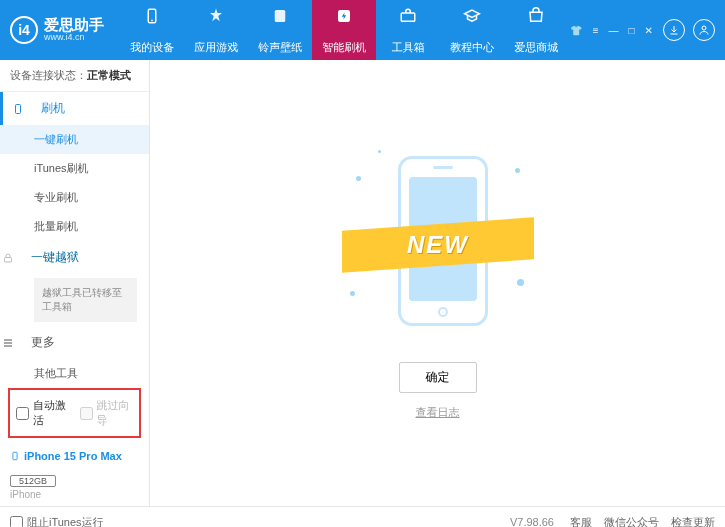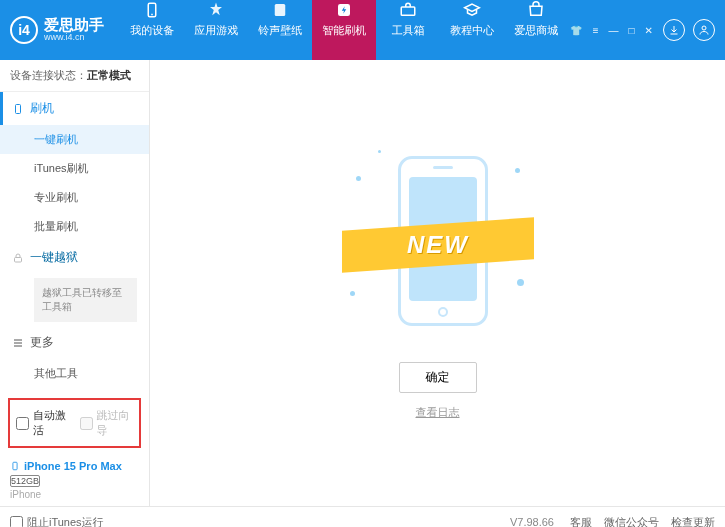--- a/index.html
+++ b/index.html
@@ -4,43 +4,43 @@
 <style>
 * { margin:0; padding:0; box-sizing:border-box; font-family:"Microsoft YaHei","PingFang SC",sans-serif; }
 body { width:725px; height:527px; overflow:hidden; background:#fff; font-size:12px; color:#333; }
 .titlebar { height:60px; background:#1b8fe6; display:flex; align-items:center; padding:0 10px; color:#fff; }
 .logo-wrap { display:flex; align-items:center; gap:6px; width:140px; }
 .logo-circle { width:28px; height:28px; border:2px solid #fff; border-radius:50%; display:flex; align-items:center; justify-content:center; font-weight:bold; font-size:14px; }
 .logo-txt { display:flex; flex-direction:column; line-height:1.1; }
 .logo-txt .t1 { font-size:15px; font-weight:bold; }
 .logo-txt .t2 { font-size:9px; opacity:.85; }
 .topnav { display:flex; flex:1; height:100%; }
-.topnav-item { width:64px; display:flex; flex-direction:column; align-items:center; justify-content:flex-start; gap:3px; cursor:pointer; font-size:11px; }
+.topnav-item { width:64px; display:flex; flex-direction:column; align-items:center; justify-content:center; gap:14px; cursor:pointer; font-size:11px; }
 .topnav-item.active { background:#be185d; }
 .topnav-item .ic { width:20px; height:20px; display:flex; align-items:center; justify-content:center; }
 .win-controls { display:flex; align-items:center; gap:8px; margin-left:auto; }
 .win-controls .sysbtns { display:flex; gap:6px; font-size:10px; opacity:.9; }
 .win-controls .sysbtns span { cursor:pointer; padding:0 2px; }
 .win-controls .round { width:22px; height:22px; border:1.5px solid #fff; border-radius:50%; display:flex; align-items:center; justify-content:center; cursor:pointer; }
 .body-row { display:flex; height:446px; }
 .sidebar { width:150px; border-right:1px solid #e6e6e6; display:flex; flex-direction:column; }
 .dev-status { padding:8px 10px; font-size:11px; color:#666; border-bottom:1px solid #eee; }
 .dev-status b { color:#333; }
 .tree { flex:1; overflow:auto; }
-.tree-h { display:flex; align-items:center; gap:6px; padding:8px 12px; font-size:12px; color:#555; }
+.tree-h { display:flex; align-items:center; gap:17px; padding:8px 2px; font-size:12px; color:#555; }
 .tree-h.active { color:#1b8fe6; border-left:3px solid #1b8fe6; padding-left:9px; }
 .tree-i { padding:7px 12px 7px 34px; font-size:11px; color:#555; cursor:pointer; }
 .tree-i.active { background:#e9f4fd; color:#1b8fe6; }
 .tree-note { margin:4px 12px 4px 34px; padding:8px; background:#f2f2f2; font-size:10px; color:#888; line-height:1.4; }
 .opt-box { margin:6px 8px; padding:8px 6px; border:2px solid #e53a3a; display:flex; gap:10px; font-size:11px; }
 .opt-box label { display:flex; align-items:center; gap:4px; cursor:pointer; }
 .opt-box label.dis { color:#bbb; }
 .device-box { padding:6px 10px; font-size:11px; }
 .device-box .dn { color:#1b8fe6; font-weight:bold; display:flex; align-items:center; gap:4px; }
-.device-box .badge { display:inline-block; border:1px solid #888; border-radius:2px; padding:0 0; font-size:9px; color:#555; margin-top:3px; }
+.device-box .badge { display:inline-block; border:1px solid #888; border-radius:2px; padding:0 8px; font-size:9px; color:#555; margin-top:13px; }
 .device-box .m { color:#aaa; font-size:10px; margin-top:2px; }
 .main { flex:1; display:flex; flex-direction:column; align-items:center; justify-content:center; position:relative; }
 .phone-ill { position:relative; width:180px; height:200px; }
 .phone-body { position:absolute; left:50px; top:10px; width:90px; height:170px; background:#fff; border:3px solid #c7e6fb; border-radius:14px; }
 .phone-screen { position:absolute; left:8px; top:18px; right:8px; bottom:22px; background:#bfe4fb; border-radius:4px; }
 .phone-home { position:absolute; bottom:6px; left:50%; transform:translateX(-50%); width:10px; height:10px; border:2px solid #c7e6fb; border-radius:50%; }
 .phone-ear { position:absolute; top:7px; left:50%; transform:translateX(-50%); width:20px; height:3px; background:#c7e6fb; border-radius:2px; }
 .ribbon { position:absolute; left:-6px; right:-6px; top:78px; height:42px; background:#ffc933; transform:skewY(-4deg); display:flex; align-items:center; justify-content:center; font-family:Arial,sans-serif; }
 .ribbon span { transform:skewY(4deg); color:#fff; font-weight:900; font-size:24px; letter-spacing:2px; text-shadow:1px 1px 0 #d89b00; font-style:italic; }
 .dots { position:absolute; width:100%; height:100%; }

